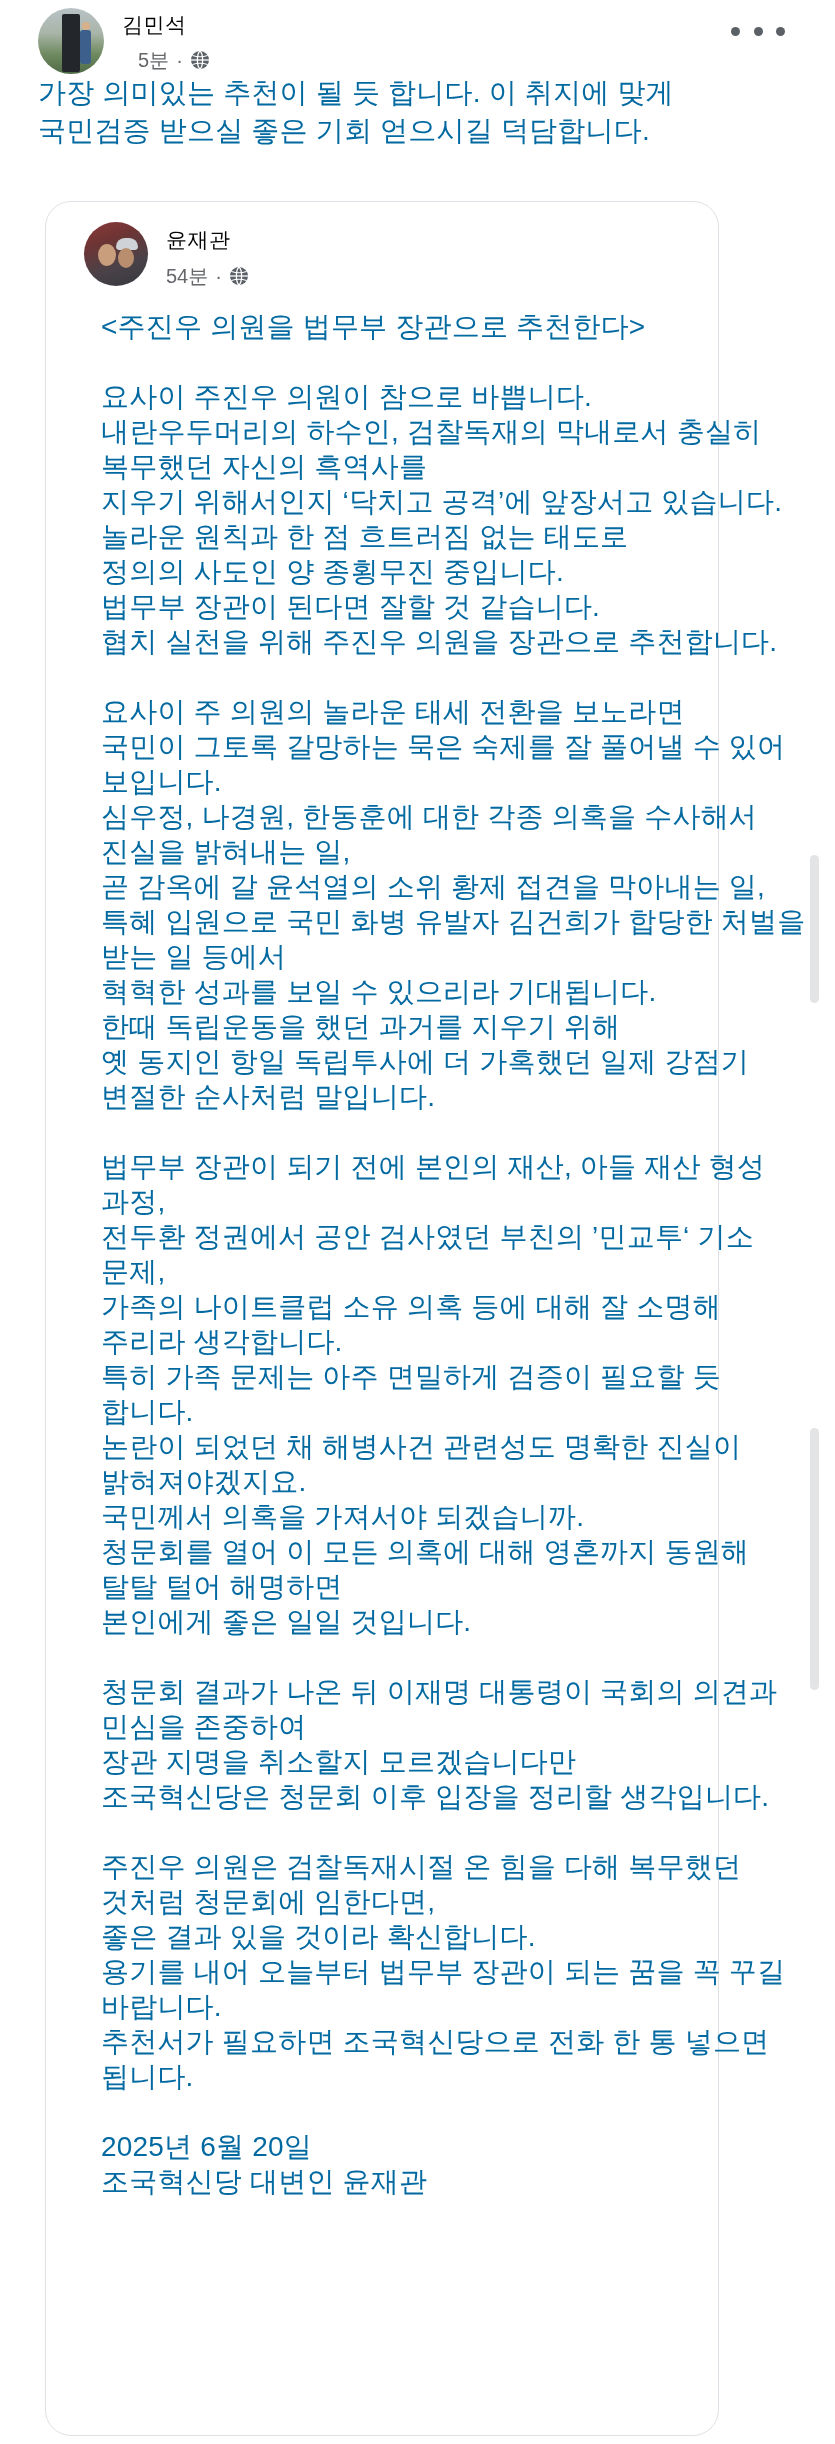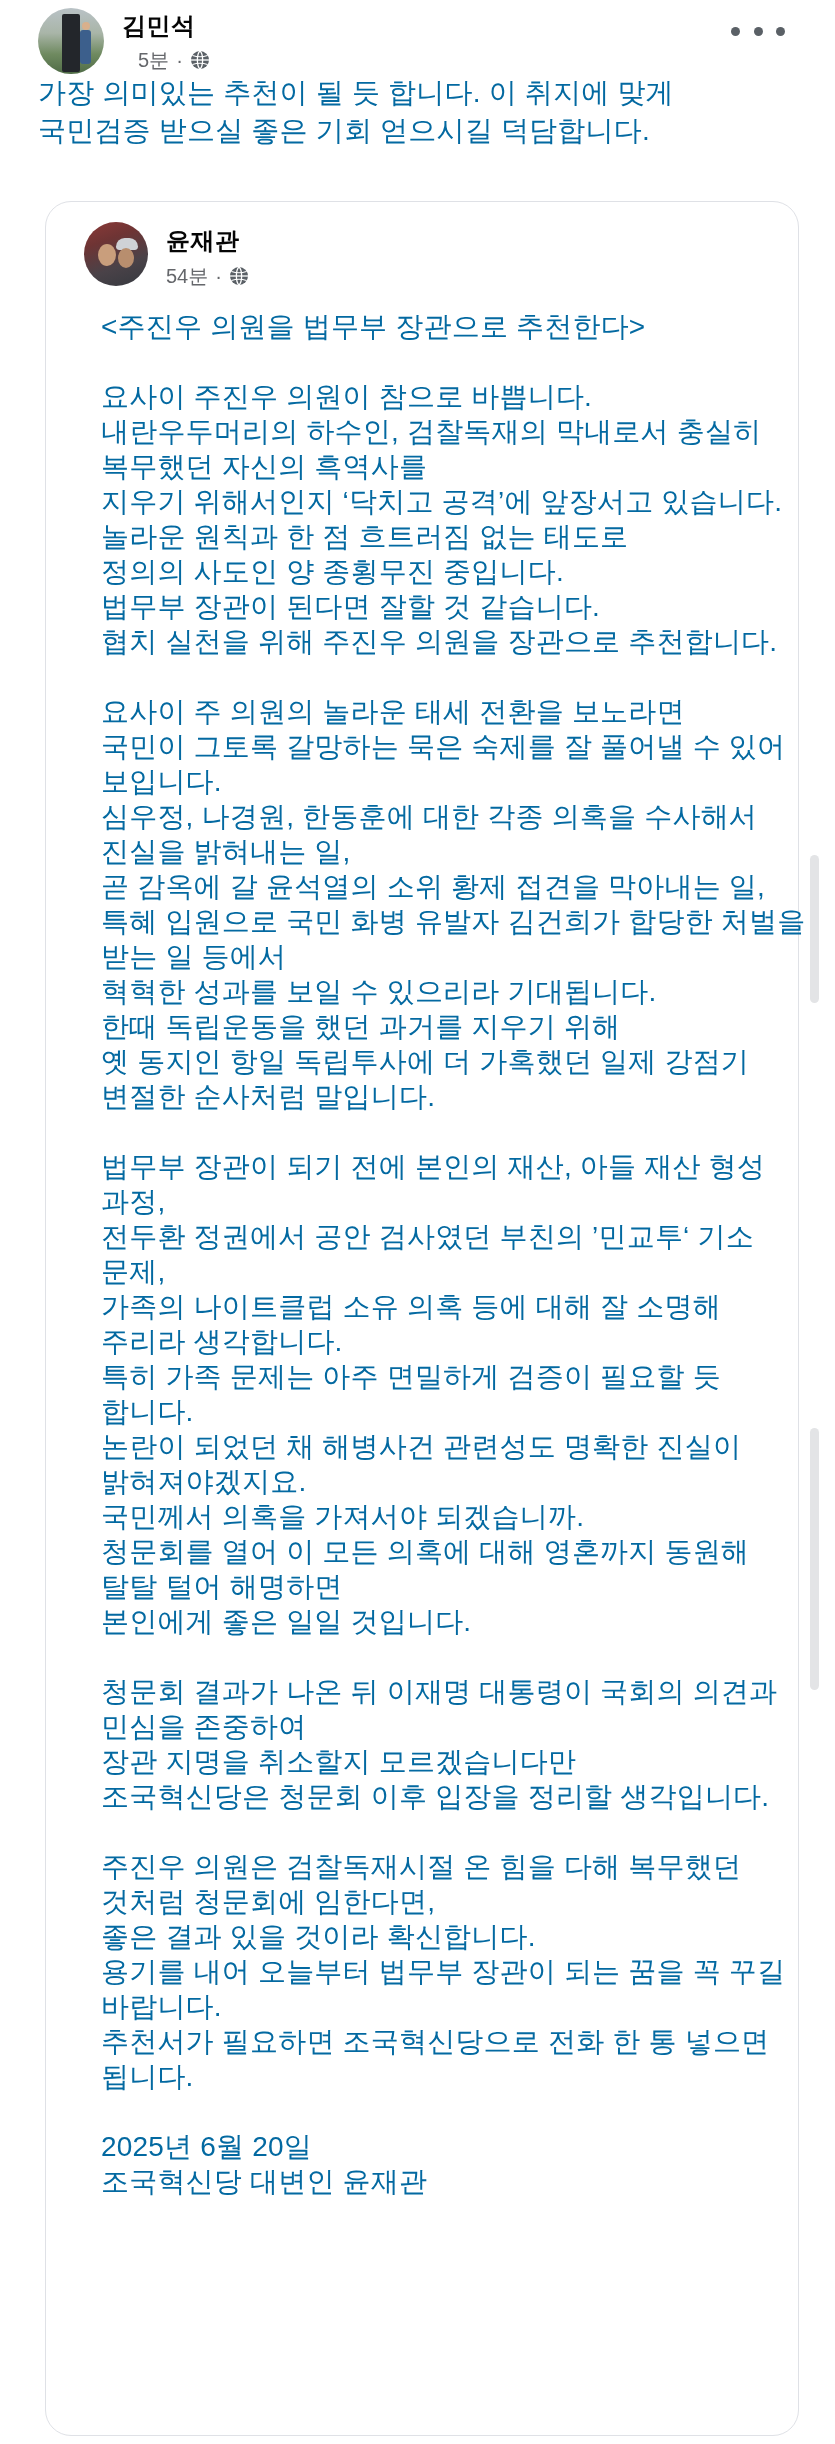--- a/index.html
+++ b/index.html
@@ -42,21 +42,21 @@
   .avatar-2 .face-b {
     position: absolute; left: 34px; top: 26px; width: 16px; height: 20px;
     background: #b88e6e; border-radius: 50%;
   }
   .avatar-2 .cap {
     position: absolute; left: 32px; top: 16px; width: 22px; height: 12px;
     background: #cfd2d6; border-radius: 10px 10px 4px 4px;
   }
   .author-name {
     position: absolute;
-    font-size: 24px; font-weight: 700; color: #050505;
+    font-size: 21px; font-weight: 400; color: #050505;
     letter-spacing: 0.5px; line-height: 1.1;
     white-space: nowrap;
   }
   .name-1 { left: 122px; top: 13px; }
   .meta-row {
     position: absolute;
     display: flex; align-items: center; gap: 7px;
     font-size: 20px; color: #65676b; line-height: 1;
   }
   .meta-1 { left: 122px; top: 50px; margin-left: 16px; }
@@ -78,21 +78,21 @@
     color: #0369a1;
     white-space: pre;
     letter-spacing: 0.2px;
   }
   .outer-text { left: 38px; top: 74px; }
 
   
   .embed-card {
     position: absolute;
     left: 45px; top: 201px;
-    width: 754px; height: 2235px;
+    width: 674px; height: 2235px;
     border: 1.5px solid #dfe1e6;
     border-radius: 26px;
     background: #ffffff;
   }
   .avatar-2 { left: 38px; top: 20px; }
   .name-2 { left: 120px; top: 26px; }
   .meta-2 { left: 120px; top: 64px; }
   .embed-text {
     left: 55px; top: 107px;
     line-height: 35px;

